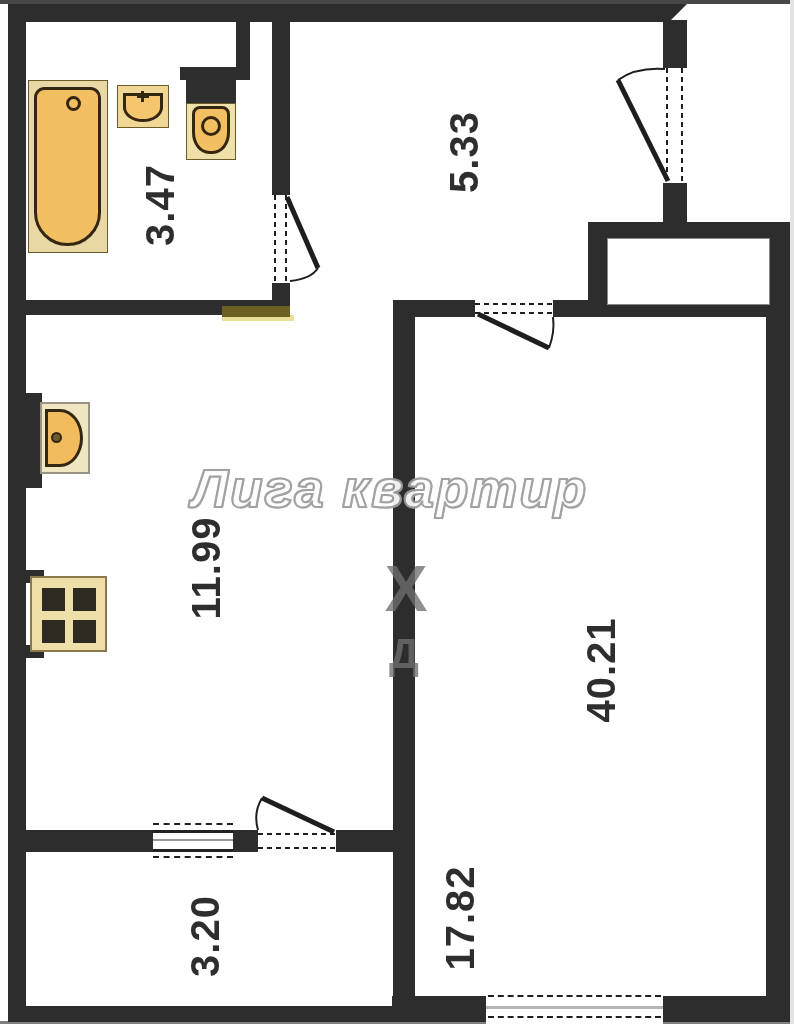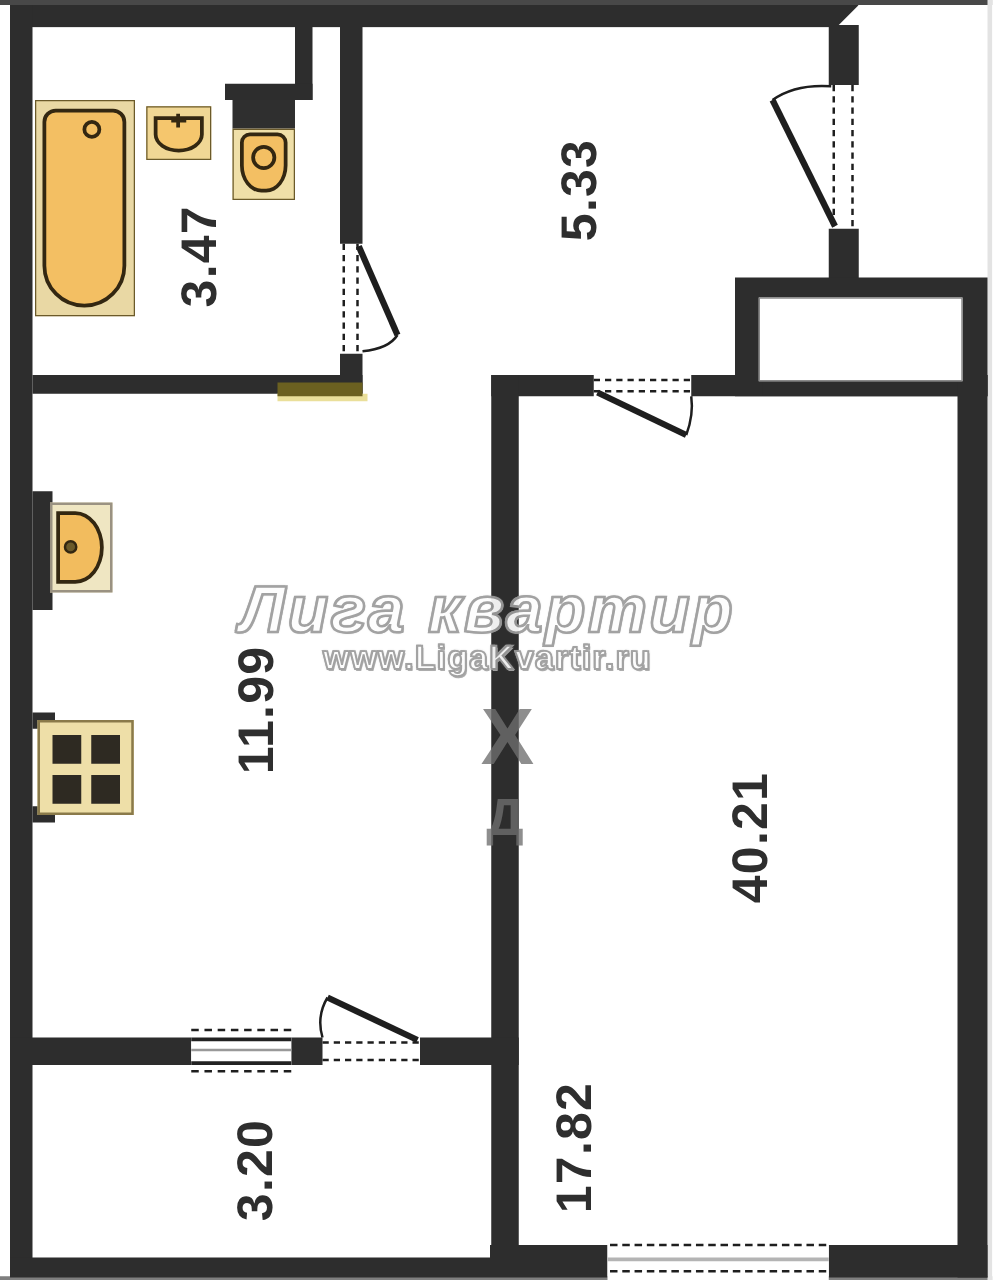--- a/index.html
+++ b/index.html
@@ -134,15 +134,14 @@
   <div class="area-label" style="left:160px;top:205px;">3.47</div>
   <div class="area-label" style="left:464px;top:152px;">5.33</div>
   <div class="area-label" style="left:206px;top:568px;">11.99</div>
   <div class="area-label" style="left:601px;top:670px;">40.21</div>
   <div class="area-label" style="left:460px;top:918px;">17.82</div>
   <div class="area-label" style="left:205px;top:936px;">3.20</div>
 
   <div class="wm-dark" style="left:406px;top:589px;font-size:64px;">Х</div>
   <div class="wm-dark" style="left:404px;top:654px;font-size:42px;">Д</div>
   <div class="wm-light" style="left:390px;top:488px;font-size:53px;font-style:italic;letter-spacing:2px;">Лига квартир</div>
-  <div class="wm-light" style="left:390px;top:527px;font-size:27px;letter-spacing:1px;-webkit-text-stroke:1.5px #9b9b9b;">www.LigaKvartir.ru</div>
 
 </div>
 
 </body></html>

